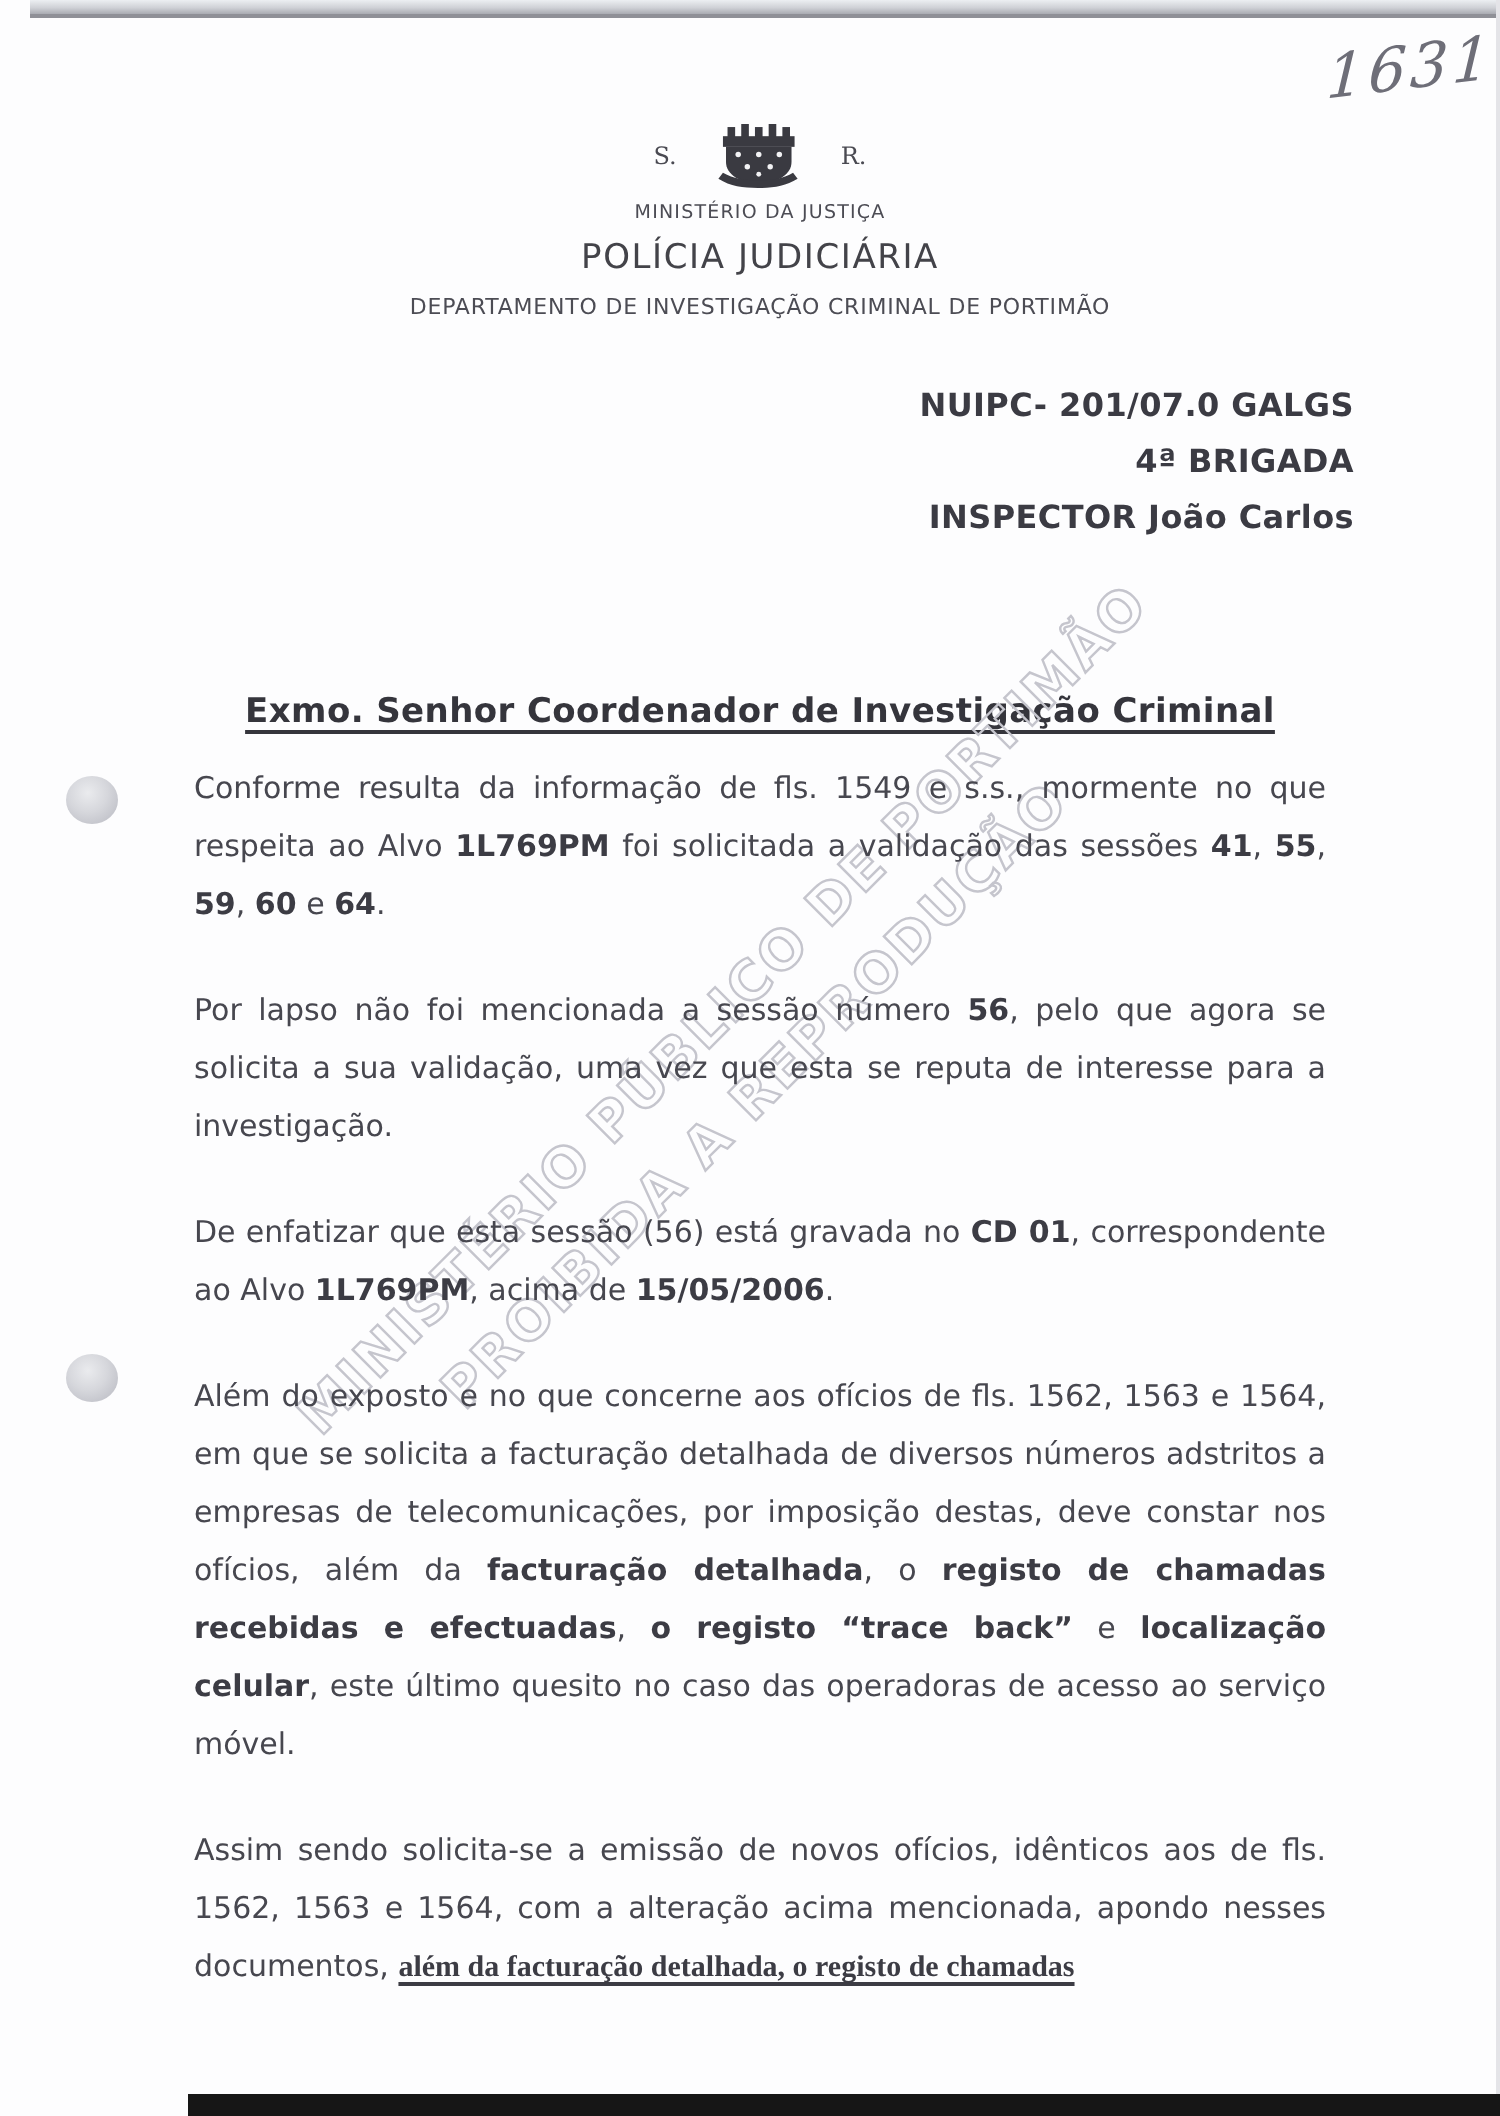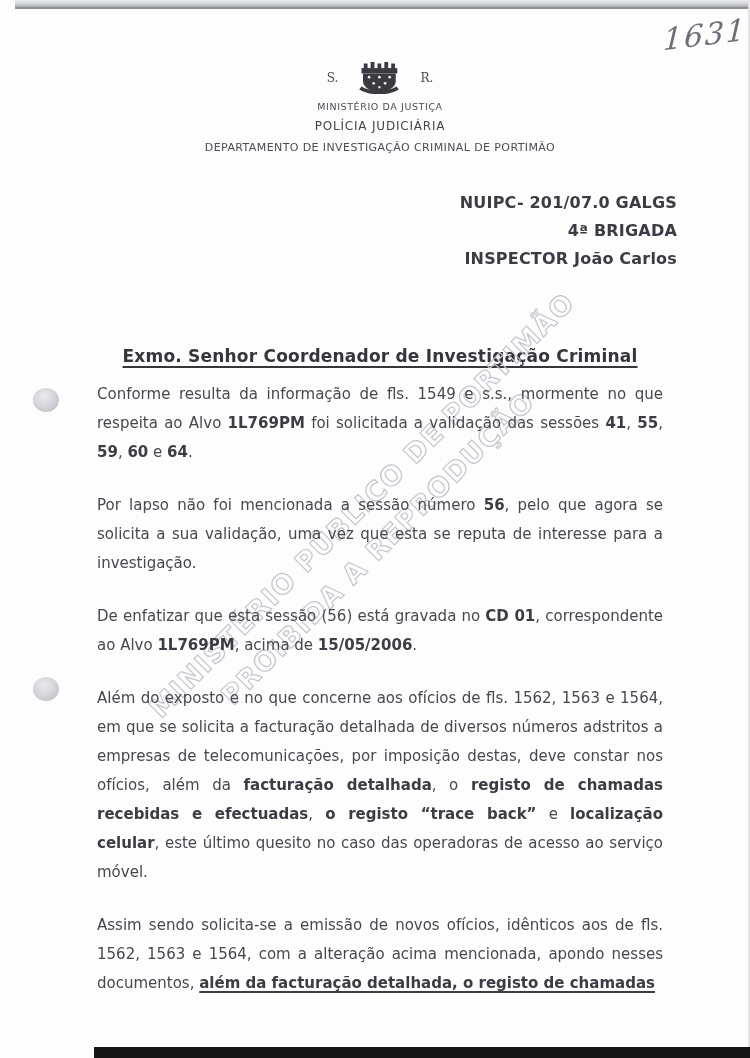--- a/index.html
+++ b/index.html
@@ -42,21 +42,21 @@
     font-weight: 400;
   }
   
   .header { position: absolute; top: 62px; left: 10px; right: 0; text-align: center; }
   .crest-row {
     display: inline-flex; align-items: center; gap: 18px;
     font-family: "DejaVu Serif", serif; font-size: 12px; color: #4a4a52;
   }
   .crest-row svg { display: block; }
   .ministry { margin-top: 7px; font-size: 9.5px; letter-spacing: 0.6px; color: #4c4c54; }
-  .org { margin-top: 7px; font-size: 12px; letter-spacing: 0.8px; color: #434349; }
+  .org { margin-top: 7px; font-size: 17px; letter-spacing: 0.8px; color: #434349; }
   .department { margin-top: 8px; font-size: 11px; letter-spacing: 0.4px; color: #4c4c54; }
   
   .reference {
     position: absolute; top: 189px; right: 73px;
     text-align: right; font-weight: bold; font-size: 16px;
     line-height: 28px; color: #3b3b43; letter-spacing: 0.2px;
   }
   
   .doc-title {
     position: absolute; top: 346px; left: 92px; width: 576px;
@@ -74,21 +74,21 @@
   }
   .wm1 { left: 362px; top: 505px; }
   .wm2 { left: 378px; top: 548px; }
   
   .body-text { position: absolute; top: 380px; left: 97px; width: 566px; z-index: 2; }
   .para {
     font-size: 15px; line-height: 29px; margin: 0 0 24px 0;
     text-align: justify; color: #47474f;
   }
   .para .b { font-weight: bold; color: #3c3c44; }
-  .para .u { text-decoration: underline; text-decoration-thickness: 2px; text-underline-offset: 3px; }
+  .para .u { text-decoration: underline; text-decoration-thickness: 2px; text-underline-offset: 3px; font-family: Liberation Serif, serif; }
 </style>
 </head>
 <body>
 
 <div class="page">
 
   <div class="top-strip"></div>
   <div class="right-edge"></div>
 
   <div class="folio">1631</div>

